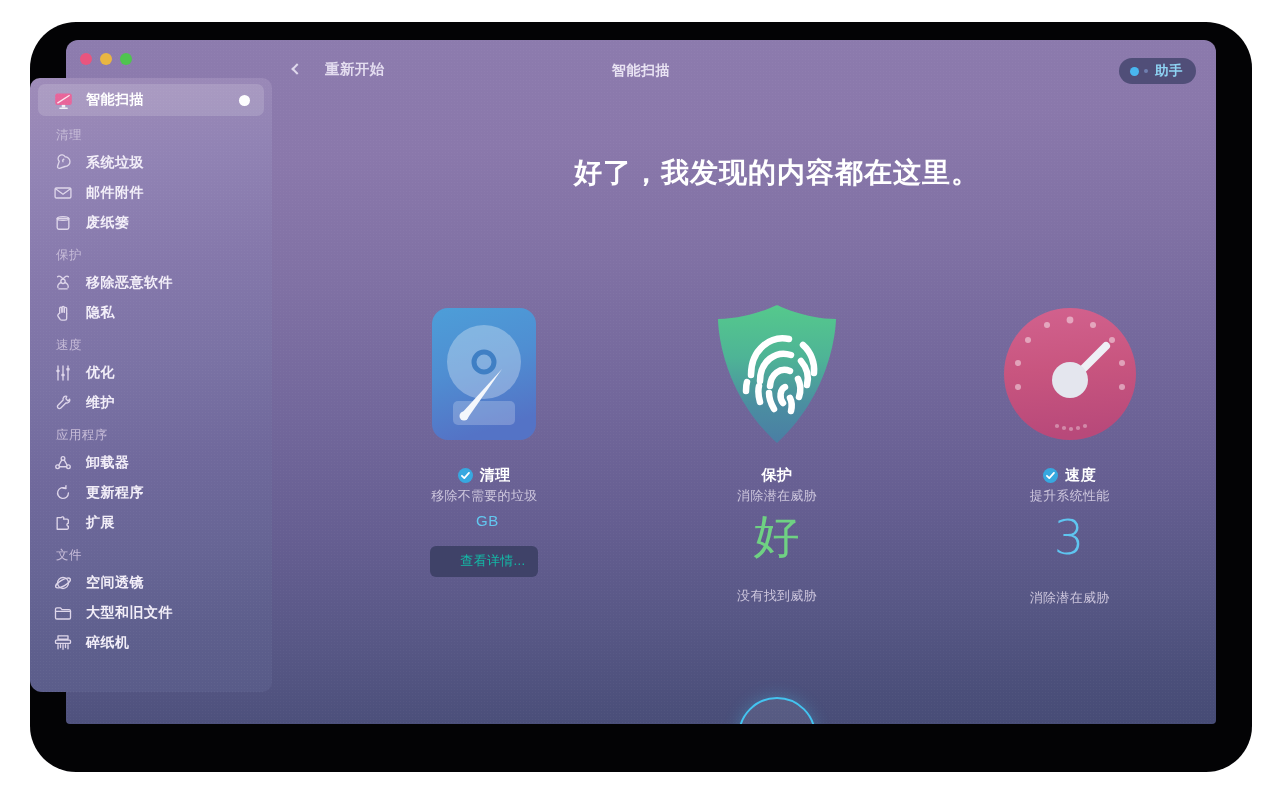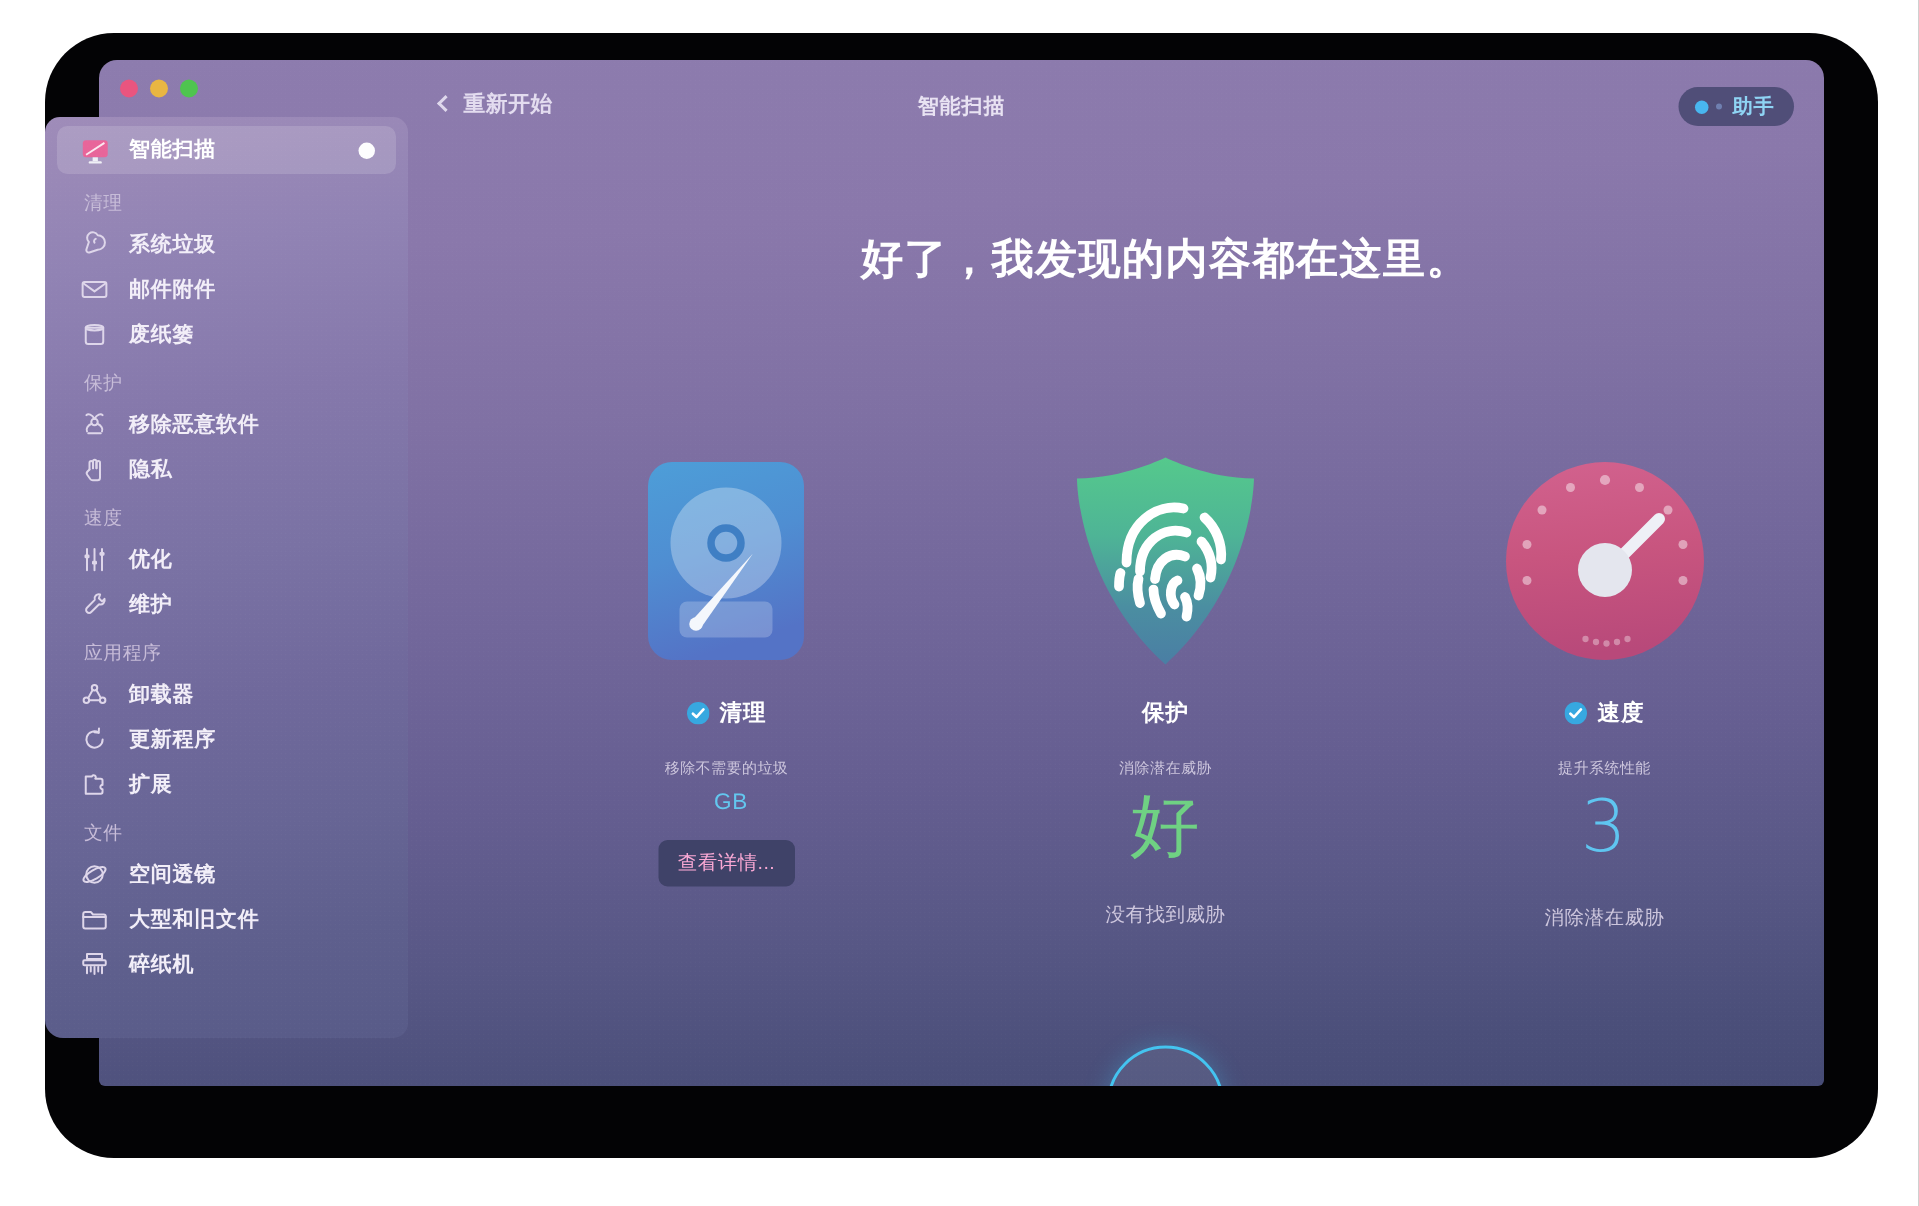--- a/index.html
+++ b/index.html
@@ -79,21 +79,21 @@
   .tl-close    { background: #e9557f; }
   .tl-minimize { background: #e9b642; }
   .tl-zoom     { background: #4fc44f; }
 
   #back-button {
     position: absolute;
     left: 227px;
     top: 20px;
     display: flex;
     align-items: center;
-    gap: 8px;
+    gap: 24px;
     color: #e3dcef;
     font-size: 14.5px;
     font-weight: bold;
     cursor: pointer;
     letter-spacing: .4px;
   }
   #back-chevron {
     display: inline-block;
     width: 8px; height: 8px;
     border-left: 2px solid #dfd8ec;
@@ -278,23 +278,23 @@
     width: 15px; height: 15px;
     flex: none;
   }
   .card-title {
     color: #ffffff;
     font-size: 15px;
     font-weight: bold;
     letter-spacing: .6px;
   }
   .card-sub {
-    margin-top: 20px;
+    margin-top: 2px;
     color: #cdc6dd;
-    font-size: 10px;
+    font-size: 13px;
     letter-spacing: .3px;
   }
 
   .card-value {
     margin-top: 8px;
     display: flex;
     align-items: flex-end;
     justify-content: center;
     line-height: 1;
   }
@@ -321,23 +321,23 @@
   .card-footnote {
     margin-top: 28px;
     color: #cdc6dd;
     font-size: 13px;
     letter-spacing: .3px;
   }
 
   .details-button {
     margin-top: 11px;
     background: #3f4268;
-    color: #f9a8d4;
+    color: #14b8a6;
     font-size: 13px;
-    padding: 6px 13px 7px 13px;
+    padding: 6px 13px 7px 30px;
     border-radius: 6px;
     cursor: pointer;
     letter-spacing: .3px;
   }
 
   
   #run-button {
     position: absolute;
     left: 50%;
     top: 593px;

